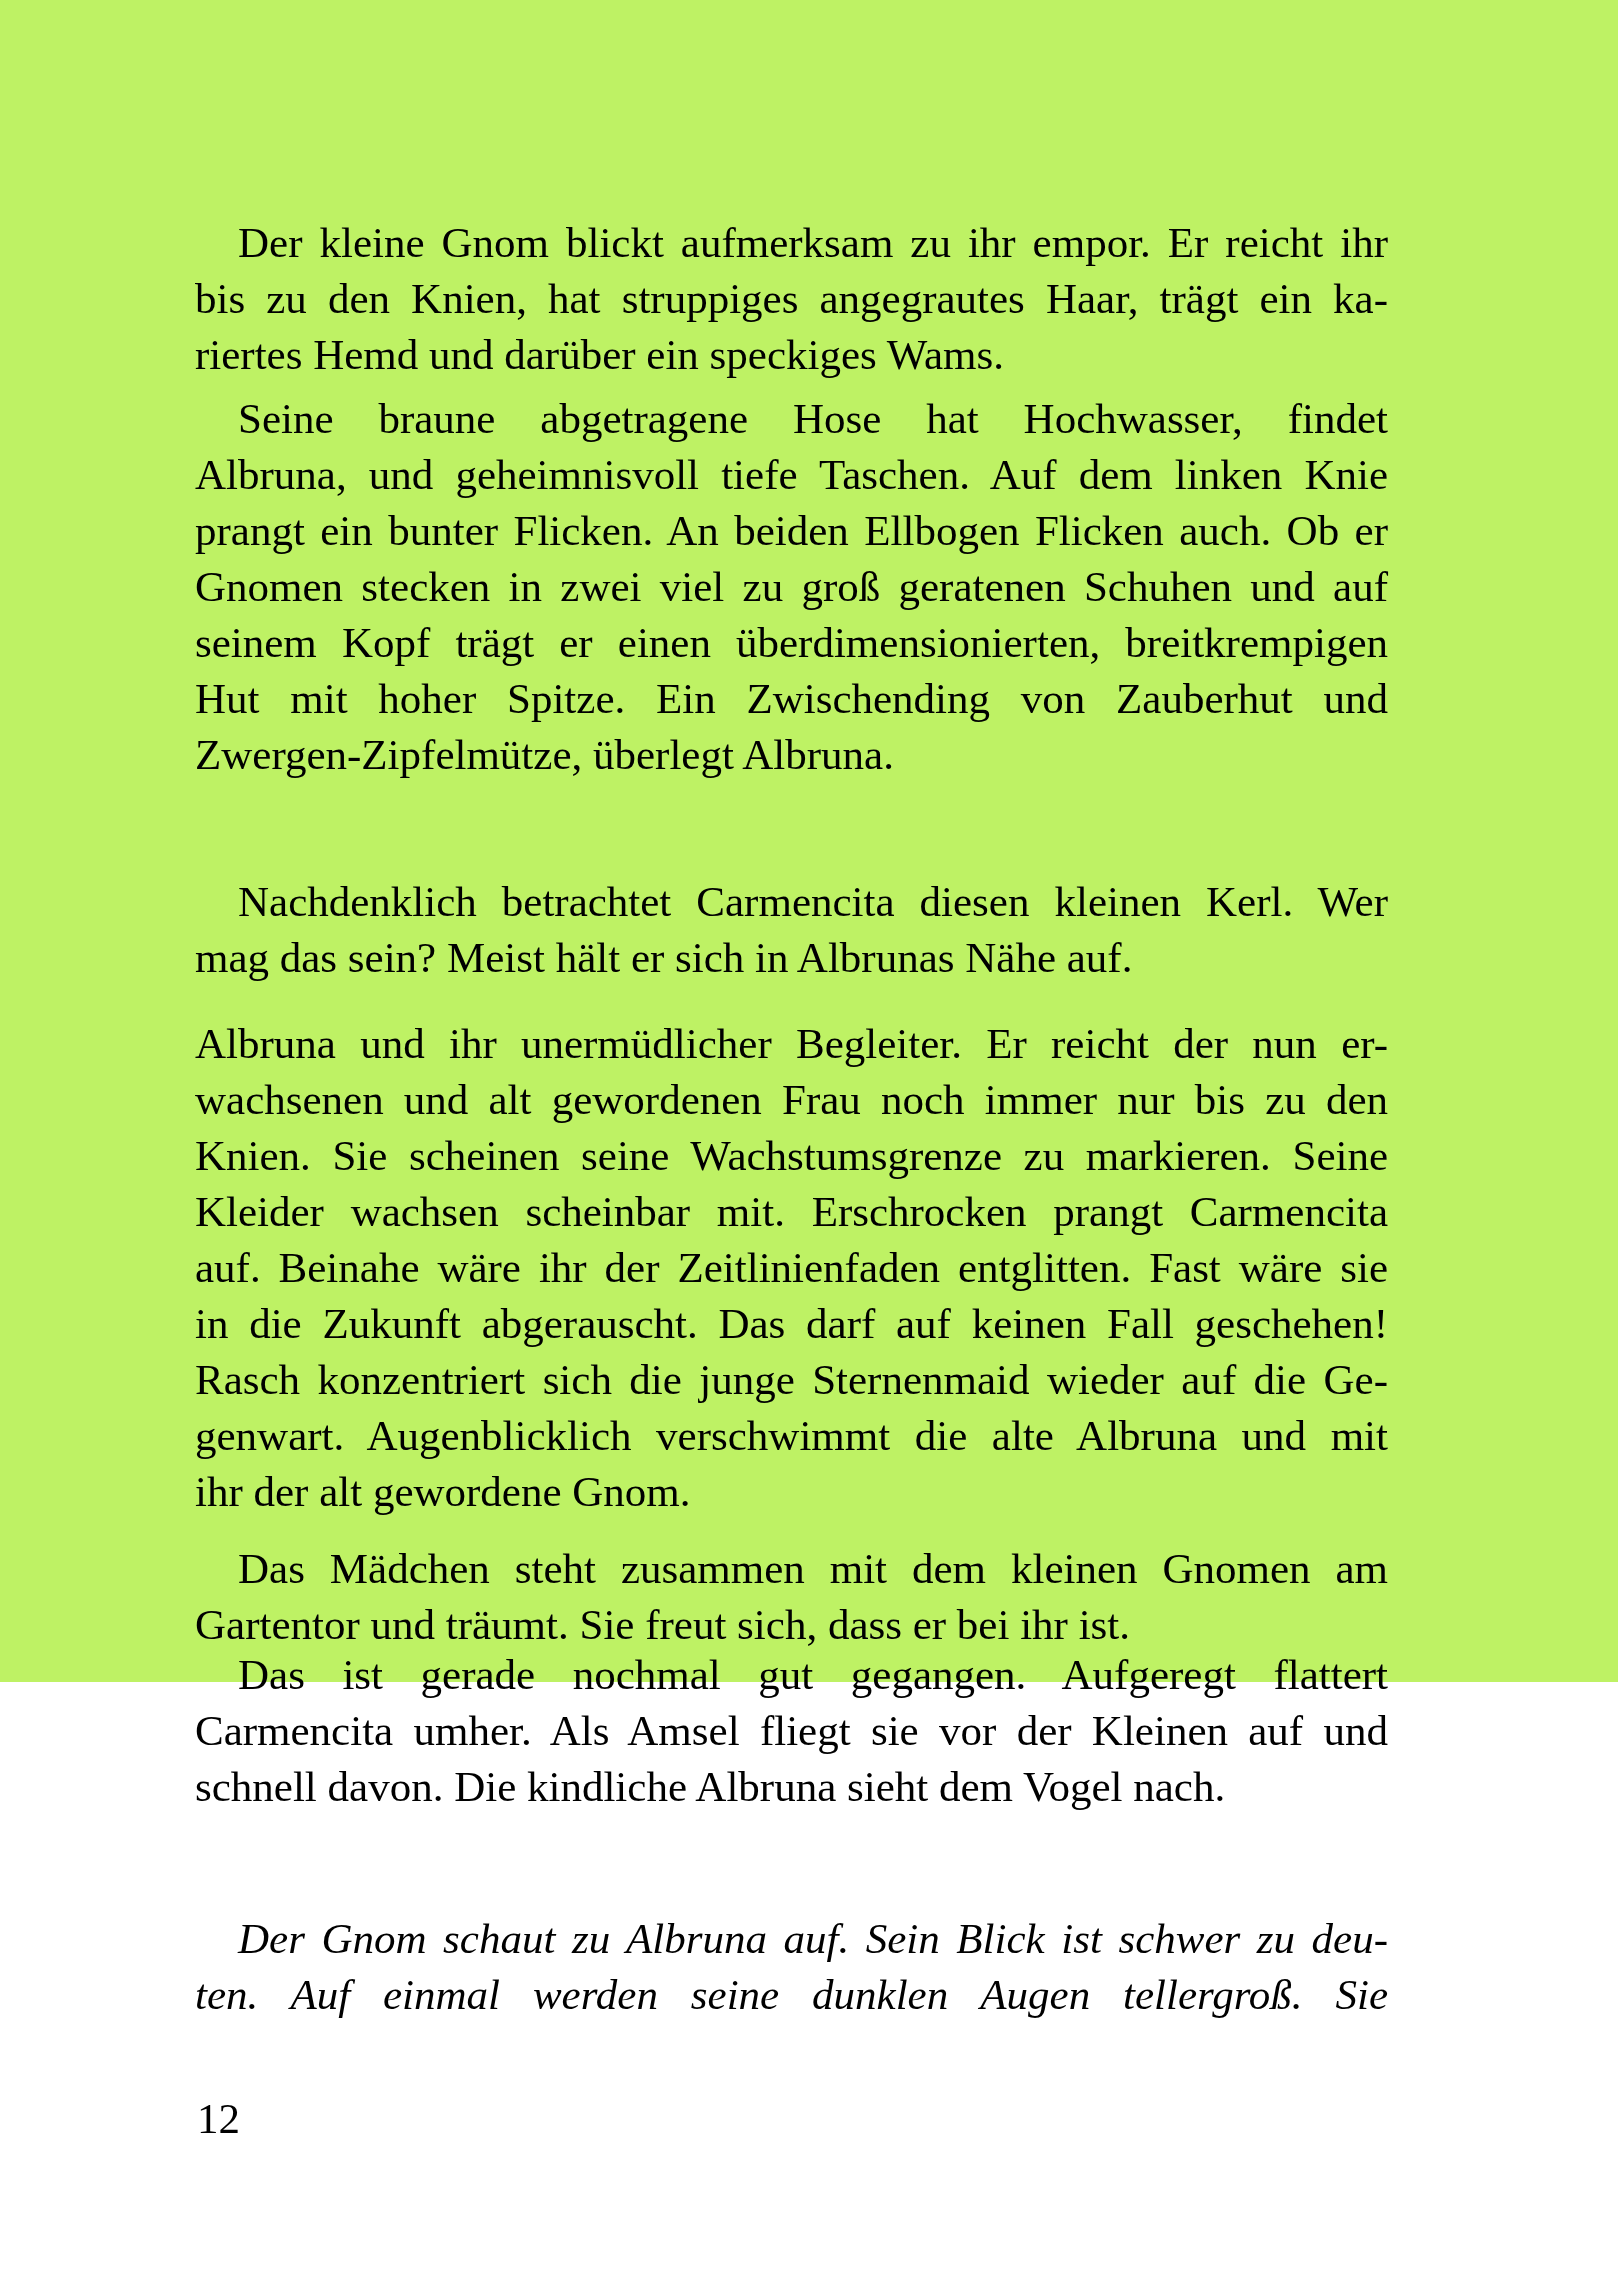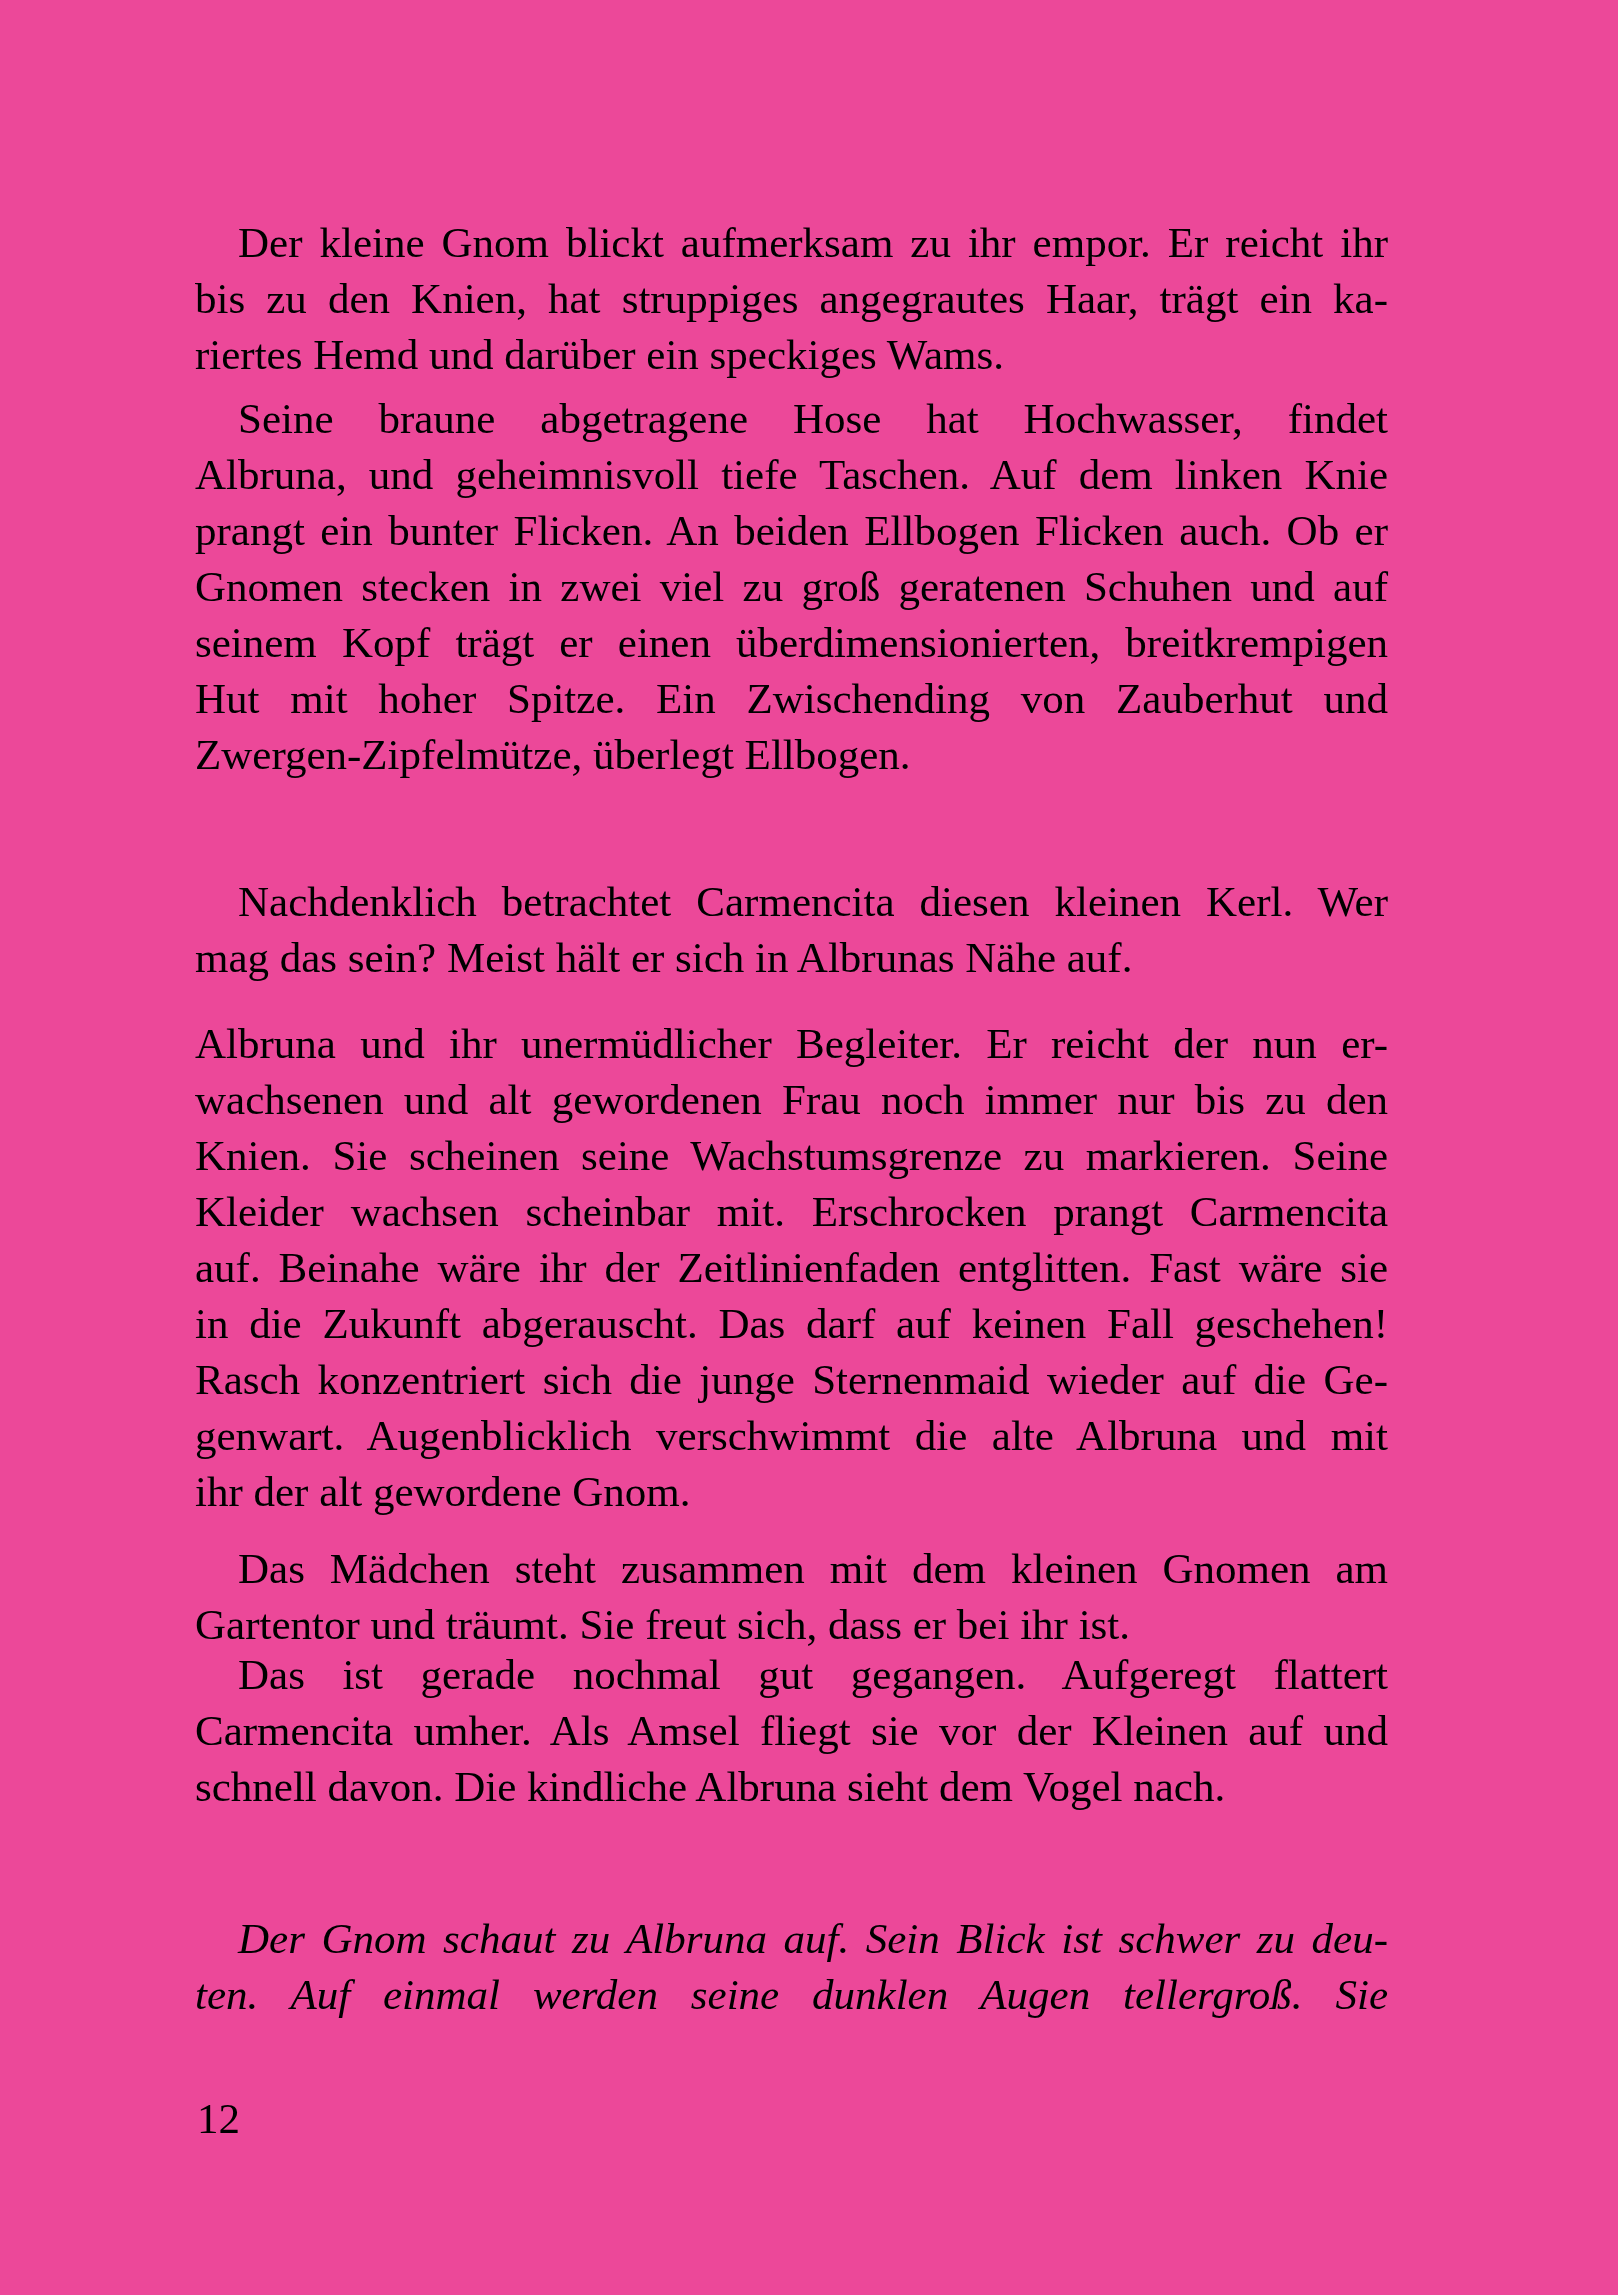--- a/index.html
+++ b/index.html
@@ -1,19 +1,19 @@
 <!DOCTYPE html>
 <html style="font-size:7.4px"><head>
 <meta charset="utf-8">
 <style>
   html, body { margin: 0; padding: 0; background: #ffffff; }
   body { width: 1618px; height: 2295px; position: relative; overflow: hidden; }
   .page {
-    position: absolute; left: 0; top: 0; width: 1618px; height: 2295px;
-    background: #ec4899; color: #000000;
+    position: absolute; left: 0; top: 0; width: 1618px; height: 1682px;
+    background: #bef264; color: #000000;
     font-family: "Liberation Serif", "DejaVu Serif", serif;
   }
   .text-block {
     position: absolute; left: 195px; width: 1193px;
   }
   .line {
     display: block; height: 56px; line-height: 56px;
     font-size: 43px; white-space: nowrap;
     text-align: justify; text-align-last: justify;
   }
@@ -34,21 +34,21 @@
         <span class="line">bis zu den Knien, hat struppiges angegrautes Haar, trägt ein ka-</span>
         <span class="line last">riertes Hemd und darüber ein speckiges Wams.</span>
       </div>
       <div class="text-block" style="top: 391px;">
         <span class="line indent">Seine braune abgetragene Hose hat Hochwasser, findet</span>
         <span class="line">Albruna, und geheimnisvoll tiefe Taschen. Auf dem linken Knie</span>
         <span class="line">prangt ein bunter Flicken. An beiden Ellbogen Flicken auch. Ob er</span>
         <span class="line">Gnomen stecken in zwei viel zu groß geratenen Schuhen und auf</span>
         <span class="line">seinem Kopf trägt er einen überdimensionierten, breitkrempigen</span>
         <span class="line">Hut mit hoher Spitze. Ein Zwischending von Zauberhut und</span>
-        <span class="line last">Zwergen-Zipfelmütze, überlegt Ellbogen.</span>
+        <span class="line last">Zwergen-Zipfelmütze, überlegt Albruna.</span>
       </div>
       <div class="text-block" style="top: 874px;">
         <span class="line indent">Nachdenklich betrachtet Carmencita diesen kleinen Kerl. Wer</span>
         <span class="line last">mag das sein? Meist hält er sich in Albrunas Nähe auf.</span>
       </div>
       <div class="text-block" style="top: 1016px;">
         <span class="line">Albruna und ihr unermüdlicher Begleiter. Er reicht der nun er-</span>
         <span class="line">wachsenen und alt gewordenen Frau noch immer nur bis zu den</span>
         <span class="line">Knien. Sie scheinen seine Wachstumsgrenze zu markieren. Seine</span>
         <span class="line">Kleider wachsen scheinbar mit. Erschrocken prangt Carmencita</span>

